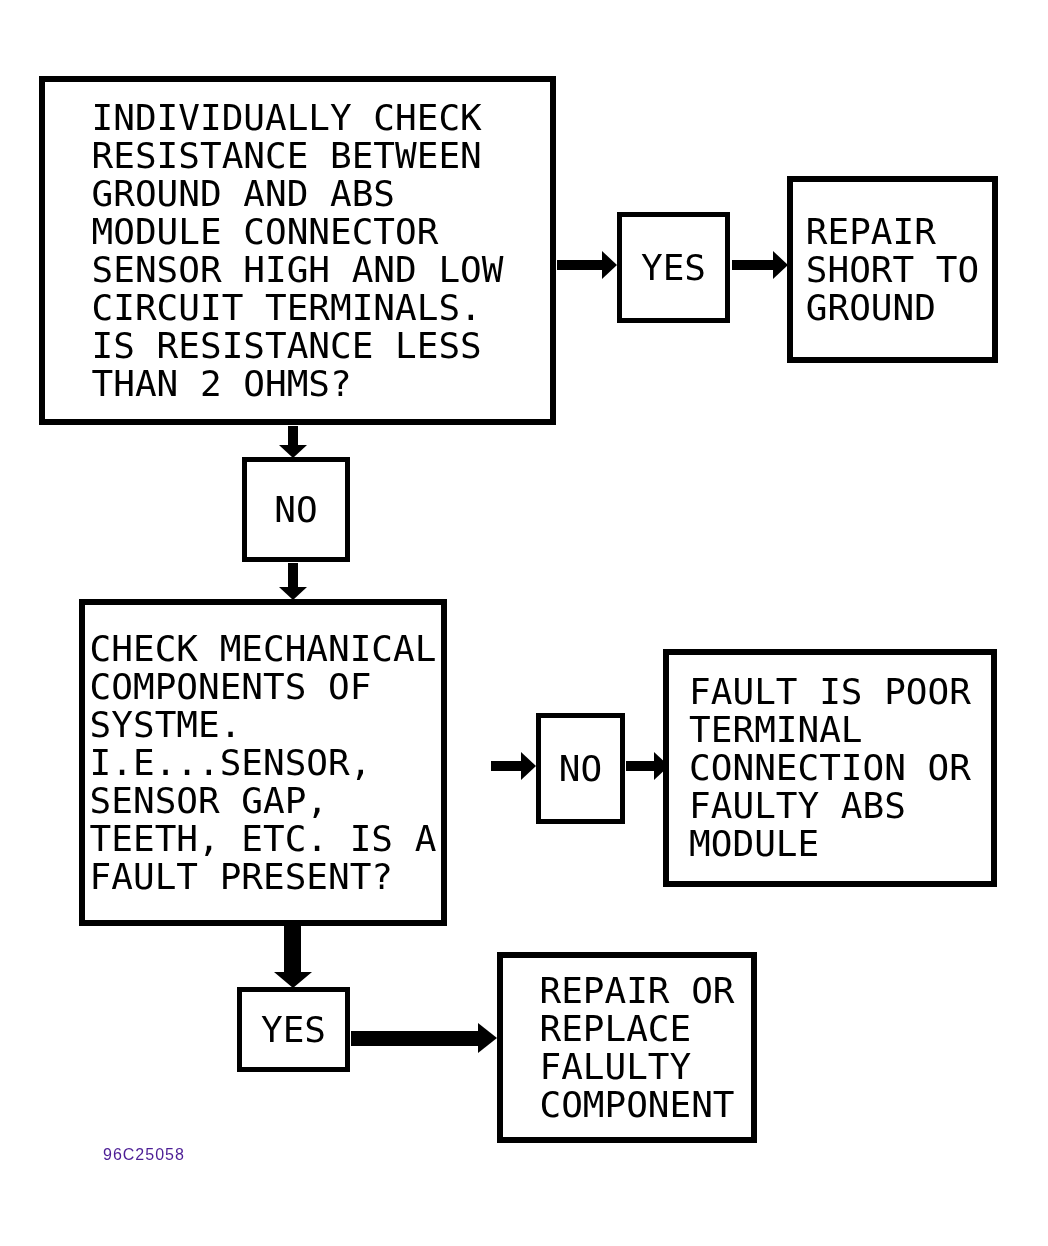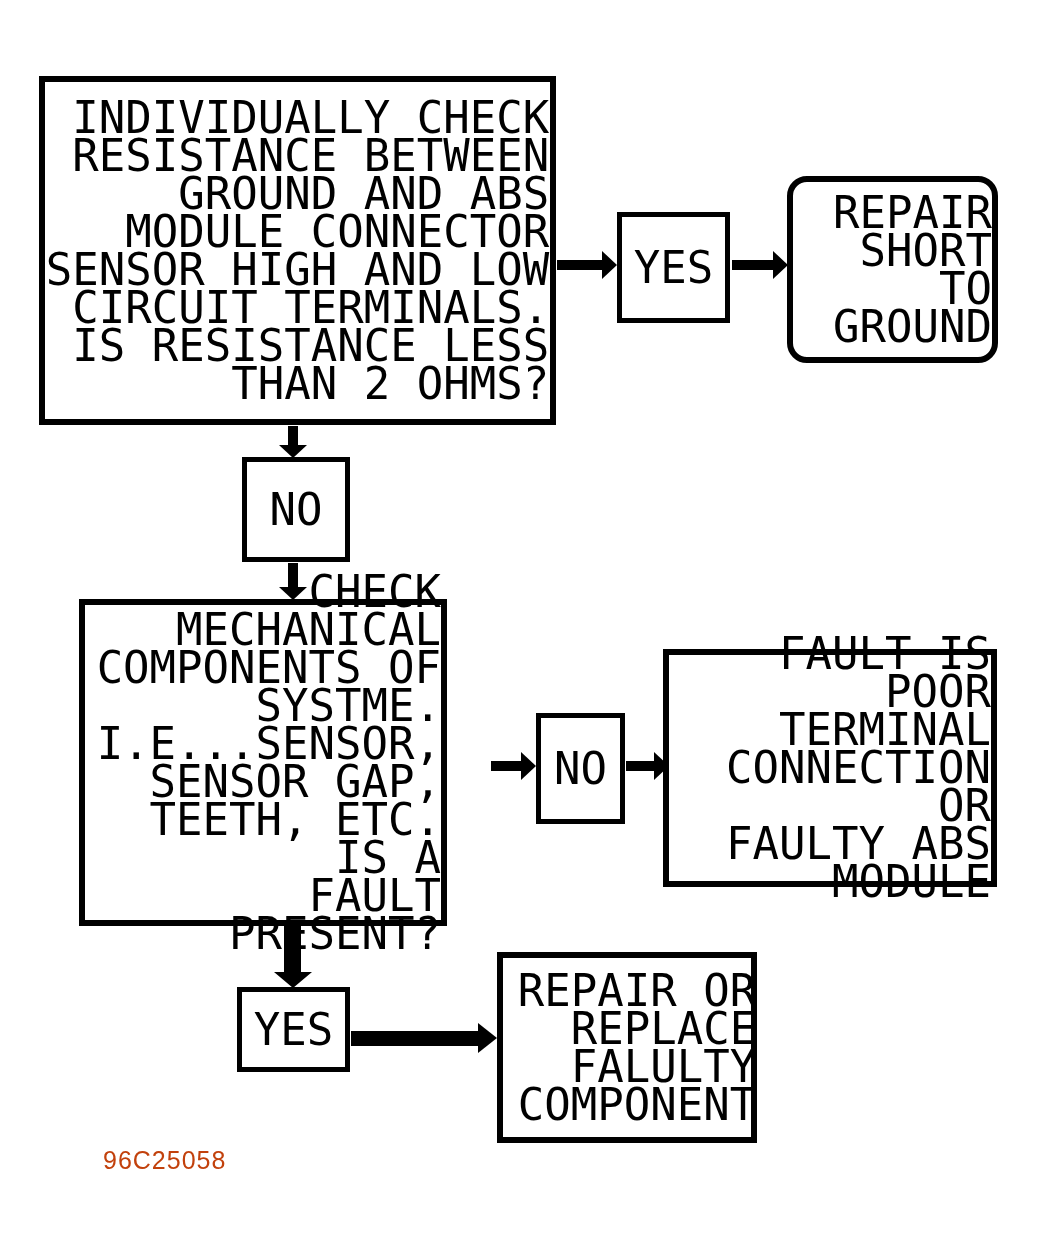--- a/index.html
+++ b/index.html
@@ -24,30 +24,30 @@
   }
   .node {
     position: absolute;
     box-sizing: border-box;
     border-style: solid;
     border-color: #000;
     background: #ffffff;
     display: flex;
     align-items: center;
     justify-content: center;
-    text-align: right;
+    text-align: left;
     white-space: pre-line;
-    font-size: 44px;
+    font-size: 36px;
     line-height: 38px;
     letter-spacing: 0px;
     font-weight: normal;
   }
   #node-step1         { left: 39px;  top: 76px;   width: 517px; height: 349px; border-width: 6px; }
   #node-yes1          { left: 617px; top: 212px;  width: 113px; height: 111px; border-width: 5px; }
-  #node-repair-short  { left: 787px; top: 176px;  width: 211px; height: 187px; border-width: 6px; border-radius: 20px; }
+  #node-repair-short  { left: 787px; top: 176px;  width: 211px; height: 187px; border-width: 6px; }
   #node-no1           { left: 242px; top: 457px;  width: 108px; height: 105px; border-width: 5px; }
   #node-step2         { left: 79px;  top: 599px;  width: 368px; height: 327px; border-width: 6px; }
   #node-no2           { left: 536px; top: 713px;  width: 89px;  height: 111px; border-width: 5px; }
   #node-fault         { left: 663px; top: 649px;  width: 334px; height: 238px; border-width: 6px; }
   #node-yes2          { left: 237px; top: 987px;  width: 113px; height: 85px;  border-width: 5px; }
   #node-repair-replace{ left: 497px; top: 952px;  width: 260px; height: 191px; border-width: 6px; padding-left: 20px; }
 
   .arrow { position: absolute; }
   .arrow .shaft { position: absolute; background: #000; }
   .arrow .head  { position: absolute; width: 0; height: 0; }
@@ -106,23 +106,23 @@
   #arrow-a8 .shaft { left: 0; top: 8px; width: 127px; height: 15px; }
   #arrow-a8 .head  { right: 0; top: 0;
     border-top: 15px solid transparent; border-bottom: 15px solid transparent;
     border-left: 19px solid #000; }
 
   .figure-number {
     position: absolute;
     left: 103px;
     top: 1146px;
     font-family: "Liberation Sans", sans-serif;
-    font-size: 25px;
+    font-size: 16px;
     letter-spacing: 1px;
-    color: #c2410c;
+    color: #4c1d95;
     white-space: nowrap;
   }
 </style>
 </head>
 <body>
 
 <div class="canvas">
 
   <div class="node" id="node-step1">INDIVIDUALLY CHECK
 RESISTANCE BETWEEN

